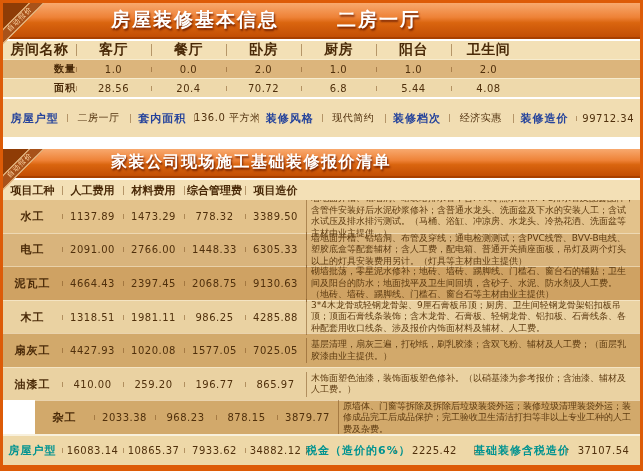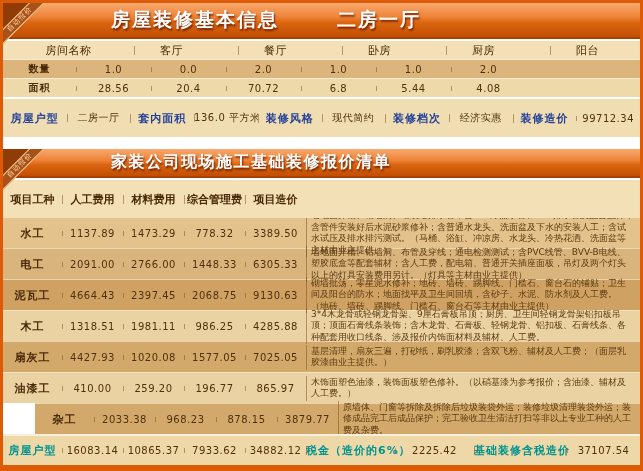--- a/index.html
+++ b/index.html
@@ -35,36 +35,36 @@
   
   .dv{position:relative;}
   .dv::before{content:"";position:absolute;left:0;top:3px;bottom:3px;width:1px;
     background:rgba(120,76,28,.5);}
 
   
   .t1{flex:none;}
   .t1-row{display:flex;height:18px;align-items:center;font-size:10px;white-space:nowrap;}
   .t1-row + .t1-row{border-top:1px solid #f6ebce;}
   .t1-head{background:var(--table_header_tan,#f3e0b6);}
-  .t1-head .t1c{font-weight:normal;color:#4a2a08;font-size:11px;margin-left:29px;}
+  .t1-head .t1c{font-weight:bold;color:#4a2a08;font-size:14px;}
   .t1-qty{background:#dcb57c;}
   .t1-area{background:#eed9ab;}
   .t1c{flex:none;text-align:center;color:var(--text_brown,#50300c);letter-spacing:.5px;overflow:hidden;}
-  .t1c.lab{font-weight:bold;color:#4a2a08;letter-spacing:1px;}
+  .t1c.lab{font-weight:bold;color:#4a2a08;letter-spacing:1px;text-align:right;}
   .w-label{width:73px;} .w-room{width:75px;} .w-fill{flex:1;}
 
   
   .info{flex:none;height:38px;background:#f1ddb2;display:flex;align-items:center;
     font-size:11px;white-space:nowrap;}
   .info .cell{flex:1;text-align:center;overflow:hidden;}
   .info .lab{color:var(--label_blue,#24429b);font-weight:bold;letter-spacing:1px;}
   .info .val{color:var(--text_brown,#50300c);font-size:10px;letter-spacing:.5px;}
 
   
-  .t2-head{flex:none;height:38px;display:flex;align-items:center;
+  .t2-head{flex:none;height:20px;display:flex;align-items:center;
     background:var(--table_header_tan,#f3e0b6);font-weight:bold;font-size:11px;color:#4a2a08;white-space:nowrap;}
   .c1{width:59px;flex:none;text-align:center;}
   .cn{width:61px;flex:none;text-align:center;}
   .c6{flex:1;text-align:center;overflow:hidden;}
 
   .t2-rows{flex:1;display:flex;flex-direction:column;overflow:hidden;}
   .q-row{display:flex;flex:1;align-items:center;min-height:24px;}
   .q-row + .q-row{border-top:1px solid rgba(250,240,216,.6);}
   .q-name{width:59px;flex:none;text-align:center;font-size:11px;font-weight:bold;color:#4a2a08;letter-spacing:1px;}
   .q-num{width:61px;flex:none;text-align:center;font-size:10px;color:var(--text_brown,#50300c);letter-spacing:.5px;}

